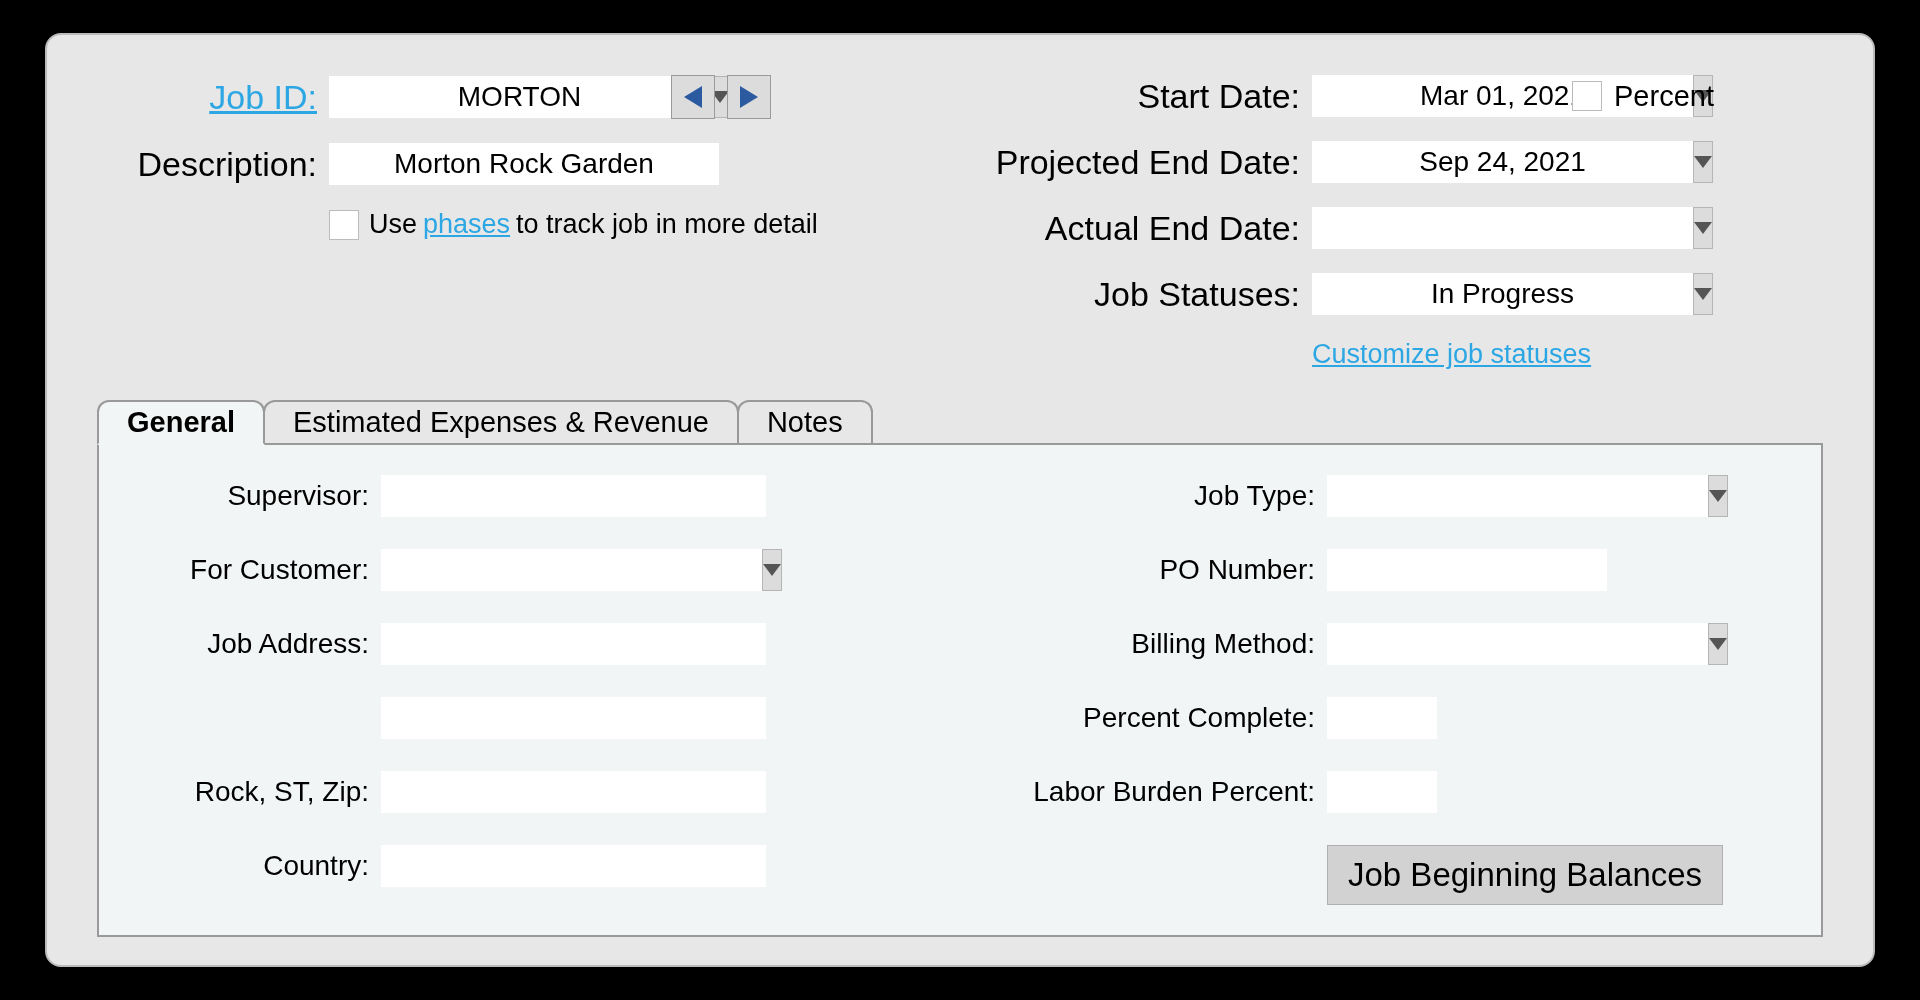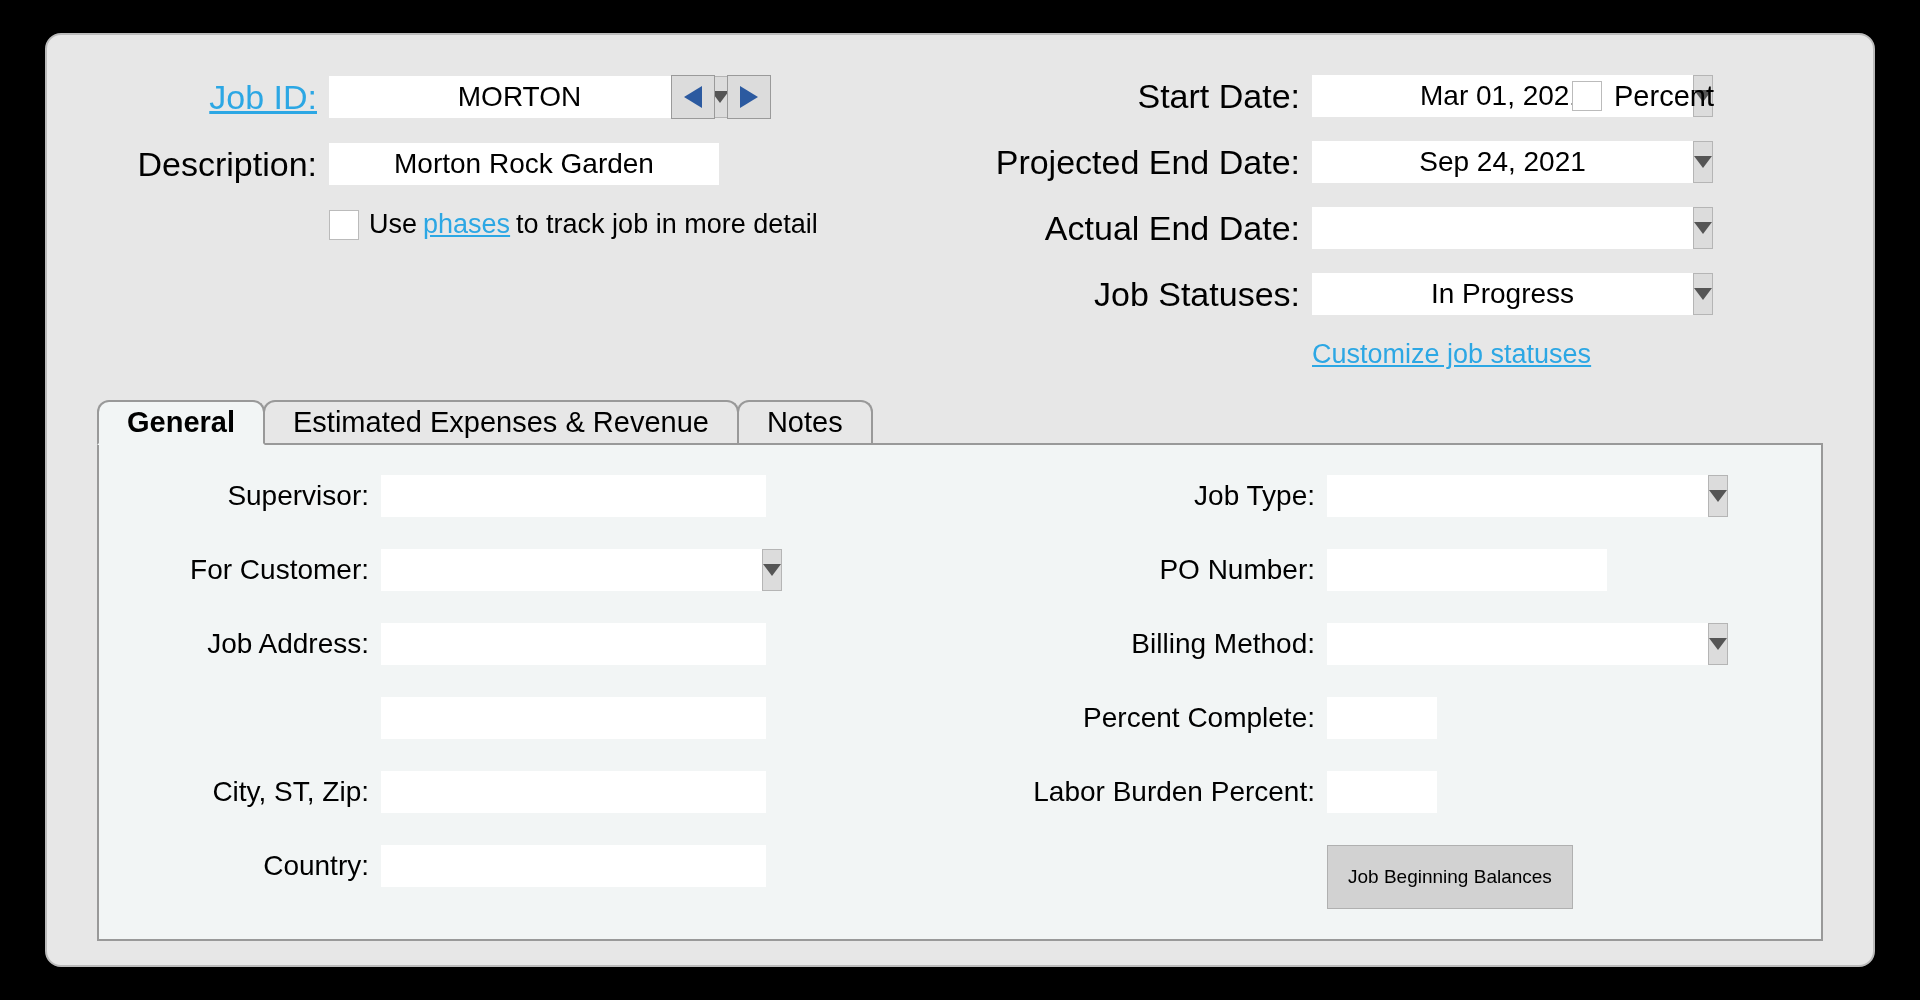--- a/index.html
+++ b/index.html
@@ -142,22 +142,22 @@
     .panel-col {
       display: flex;
       flex-direction: column;
       gap: 32px;
     }
     .panel-col .label { width: 240px; font-size: 28px; }
     .panel-col.right .label { width: 330px; }
     .big-button {
       background: #d2d2d2;
       border: 1px solid #b0b0b0;
-      padding: 20px 20px;
-      font-size: 19px;
+      padding: 10px 20px;
+      font-size: 33px;
       font-family: inherit;
       cursor: pointer;
       text-align: left;
     }
   </style>
 </head>
 <body>
 
 <div class="window">
 
@@ -291,21 +291,21 @@
         <span class="label">Job Address:</span>
         <input class="text-input" style="width: 385px;" value="">
       </div>
 
       <div class="row">
         <span class="label"></span>
         <input class="text-input" style="width: 385px;" value="">
       </div>
 
       <div class="row">
-        <span class="label">City, ST, Zip:</span>
+        <span class="label">Rock, ST, Zip:</span>
         <input class="text-input" style="width: 385px;" value="">
       </div>
 
       <div class="row">
         <span class="label">Country:</span>
         <input class="text-input" style="width: 385px;" value="">
       </div>
 
     </div>
 

